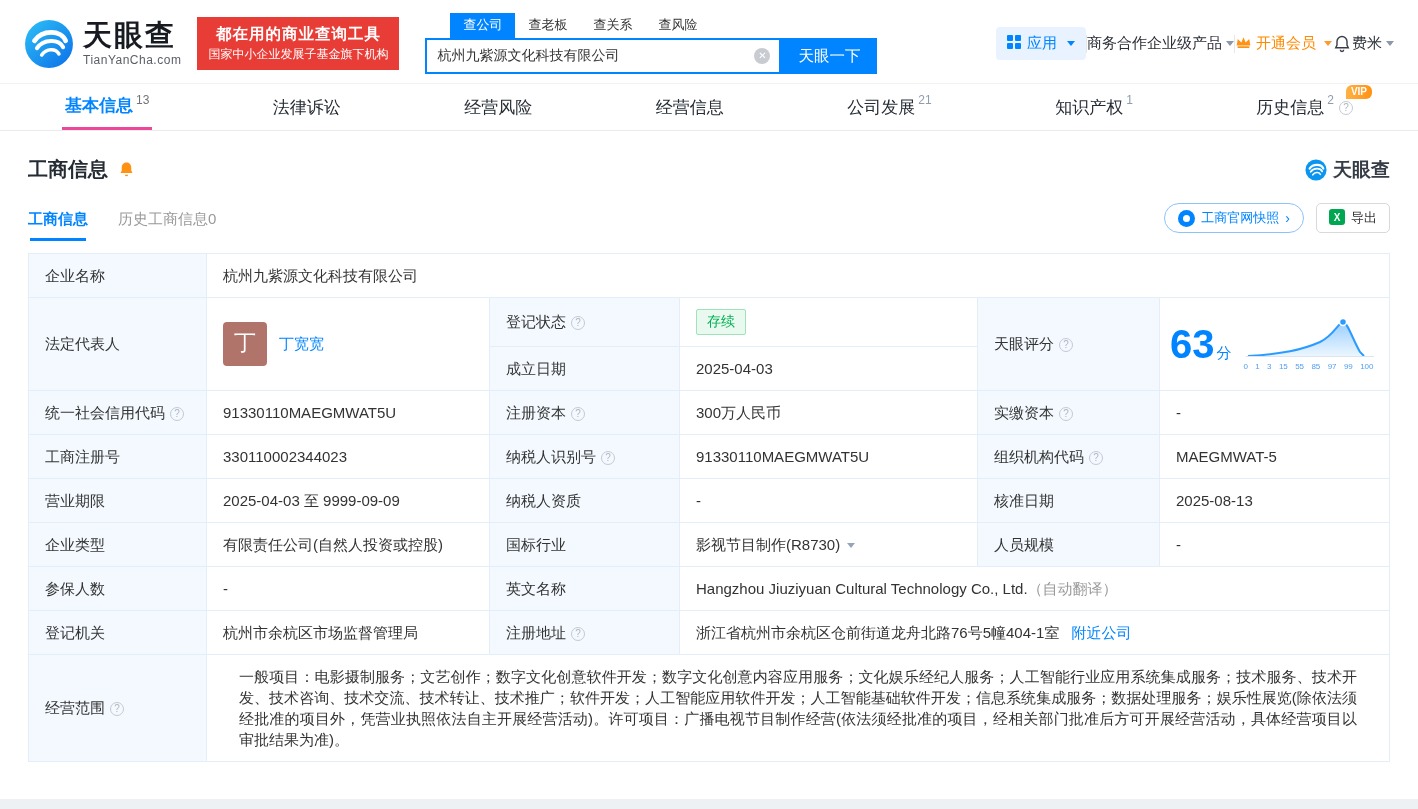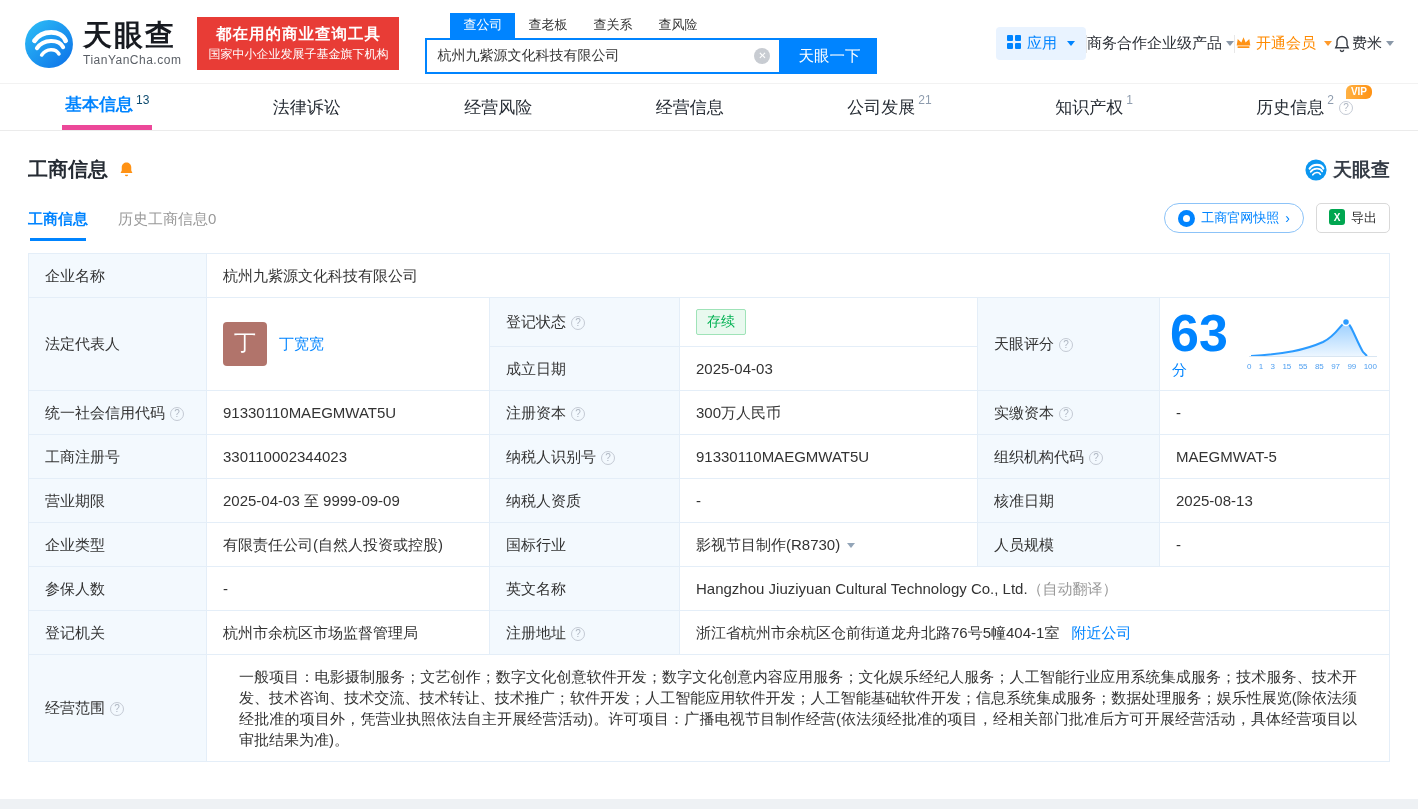--- a/index.html
+++ b/index.html
@@ -31,23 +31,23 @@
   .apps-btn{display:flex;align-items:center;gap:6px;background:#e9f3ff;color:#0084ff;padding:7px 11px;border-radius:4px;cursor:pointer;}
   .tri{display:inline-block;width:0;height:0;border-left:4px solid transparent;border-right:4px solid transparent;border-top:5px solid #8a98a8;margin-left:4px;vertical-align:2px;}
   .apps-btn .tri{border-top-color:#0084ff;}
   .vip-link{color:#ff8a00;display:flex;align-items:center;gap:4px;cursor:pointer;}
   .vip-link .tri{border-top-color:#ff9a2a;}
   .nav-divider{width:1px;height:18px;background:#e7e7e7;}
   .nav-item{cursor:pointer;display:flex;align-items:center;}
   
   .main-tabs{display:flex;justify-content:space-between;align-items:stretch;height:48px;padding:0 62px;border-top:1px solid #f2f2f2;border-bottom:1px solid #ebebeb;background:#fff;}
   .main-tab{display:flex;align-items:center;font-size:17px;color:#252b33;position:relative;cursor:pointer;padding:0 3px;}
-  .main-tab.active{color:#0084ff;font-weight:bold;border-bottom:5px solid #ec4899;}
+  .main-tab.active{color:#0084ff;font-weight:bold;border-bottom:3px solid #ec4899;}
   .tab-count{font-size:12px;color:#8e9cae;margin-left:3px;align-self:flex-start;margin-top:9px;font-weight:normal;}
-  .main-tab.active .tab-count{color:#0c4a6e;text-align:right;}
+  .main-tab.active .tab-count{color:#737373;text-align:right;}
   .vip-badge{position:absolute;top:1px;right:-16px;background:linear-gradient(90deg,#ffb143,#ff9214);color:#fff;font-size:10px;font-weight:bold;padding:1px 5px;border-radius:6px 6px 6px 0;line-height:1.2;}
   .q{display:inline-block;width:14px;height:14px;border:1px solid #c4cad4;border-radius:50%;color:#aeb6c2;font-size:10px;line-height:12px;text-align:center;margin-left:5px;vertical-align:1px;cursor:pointer;}
   .q::before{content:"?";}
   .main-tab .q{align-self:center;margin-top:1px;}
   
   .content{padding:0 28px;}
   .section-head{display:flex;align-items:center;margin-top:25px;}
   .section-title{font-size:20px;font-weight:bold;color:#252b33;}
   .section-bell{margin-left:9px;display:flex;cursor:pointer;}
   .watermark{margin-left:auto;display:flex;align-items:center;gap:6px;font-size:19px;font-weight:bold;color:#363d47;}
@@ -66,21 +66,21 @@
   
   .info-table{width:100%;border-collapse:collapse;margin-top:12px;table-layout:fixed;}
   .info-table td{border:1px solid #e4eef8;padding:11px 16px;font-size:15px;color:#333;vertical-align:middle;line-height:1.4;word-break:break-all;}
   td.lbl{background:#f3f9fe;}
   .status-badge{display:inline-block;background:#e9f9ef;color:#00b152;border:1px solid #9fe3b8;padding:2px 10px;font-size:14px;border-radius:2px;line-height:1.4;}
   .rep-cell{display:flex;align-items:center;gap:12px;}
   .avatar{width:44px;height:44px;background:#b1746b;color:#fff;font-size:22px;display:flex;align-items:center;justify-content:center;border-radius:4px;flex:0 0 auto;}
   .rep-name{color:#0084ff;cursor:pointer;}
   .score-td{padding:6px 10px !important;}
   .score-wrap{display:flex;align-items:center;gap:12px;}
-  .score-num{font-size:52px;font-weight:bold;color:#0084ff;line-height:1;}
+  .score-num{font-size:40px;font-weight:bold;color:#0084ff;line-height:1;}
   .score-unit{font-size:15px;color:#0084ff;margin-left:2px;}
   .score-chart{display:flex;flex-direction:column;}
   .axis-labels{display:flex;justify-content:space-between;width:130px;font-size:8px;color:#4f9ff0;margin-top:1px;}
   .link{color:#0084ff;cursor:pointer;margin-left:12px;white-space:nowrap;}
   .muted{color:#999;}
   .chev-down{display:inline-block;width:0;height:0;border-left:4px solid transparent;border-right:4px solid transparent;border-top:5px solid #93a5b8;margin-left:7px;vertical-align:2px;cursor:pointer;}
   .scope-td{line-height:1.7;text-align:justify;padding:11px 32px !important;}
   .bottom-strip{position:absolute;left:0;right:0;bottom:0;height:10px;background:#eef1f4;}
 </style>
 </head>

